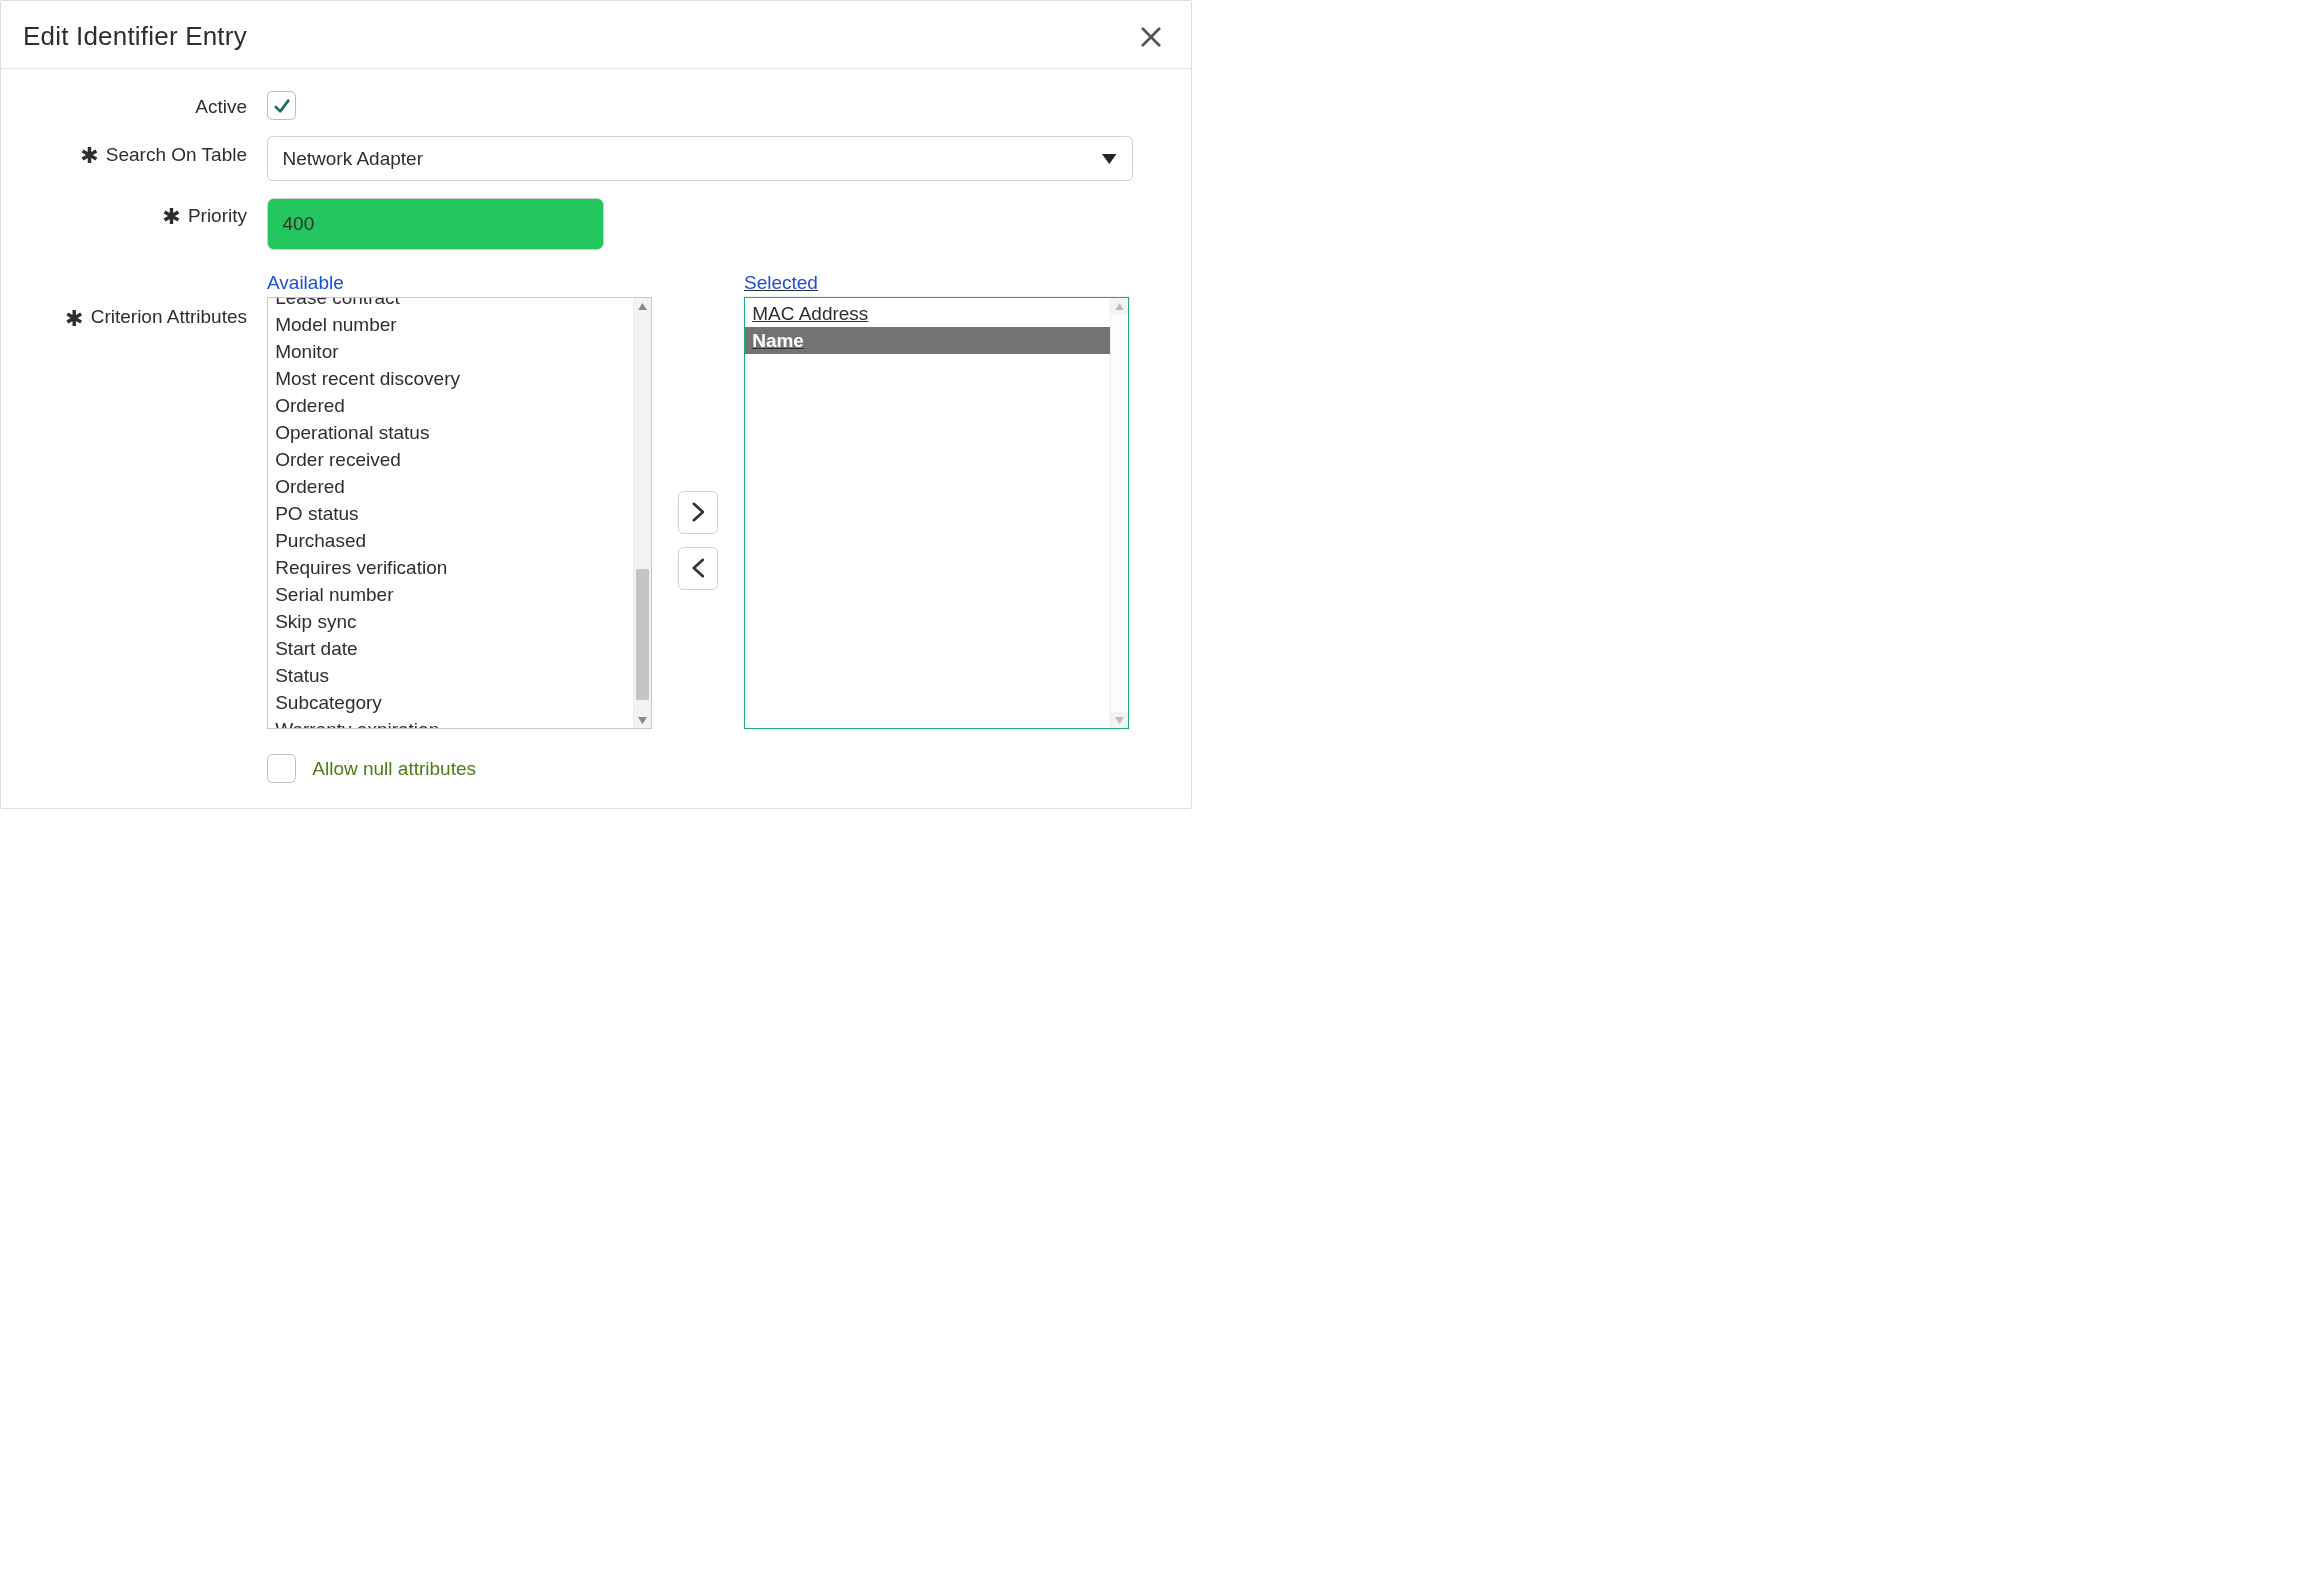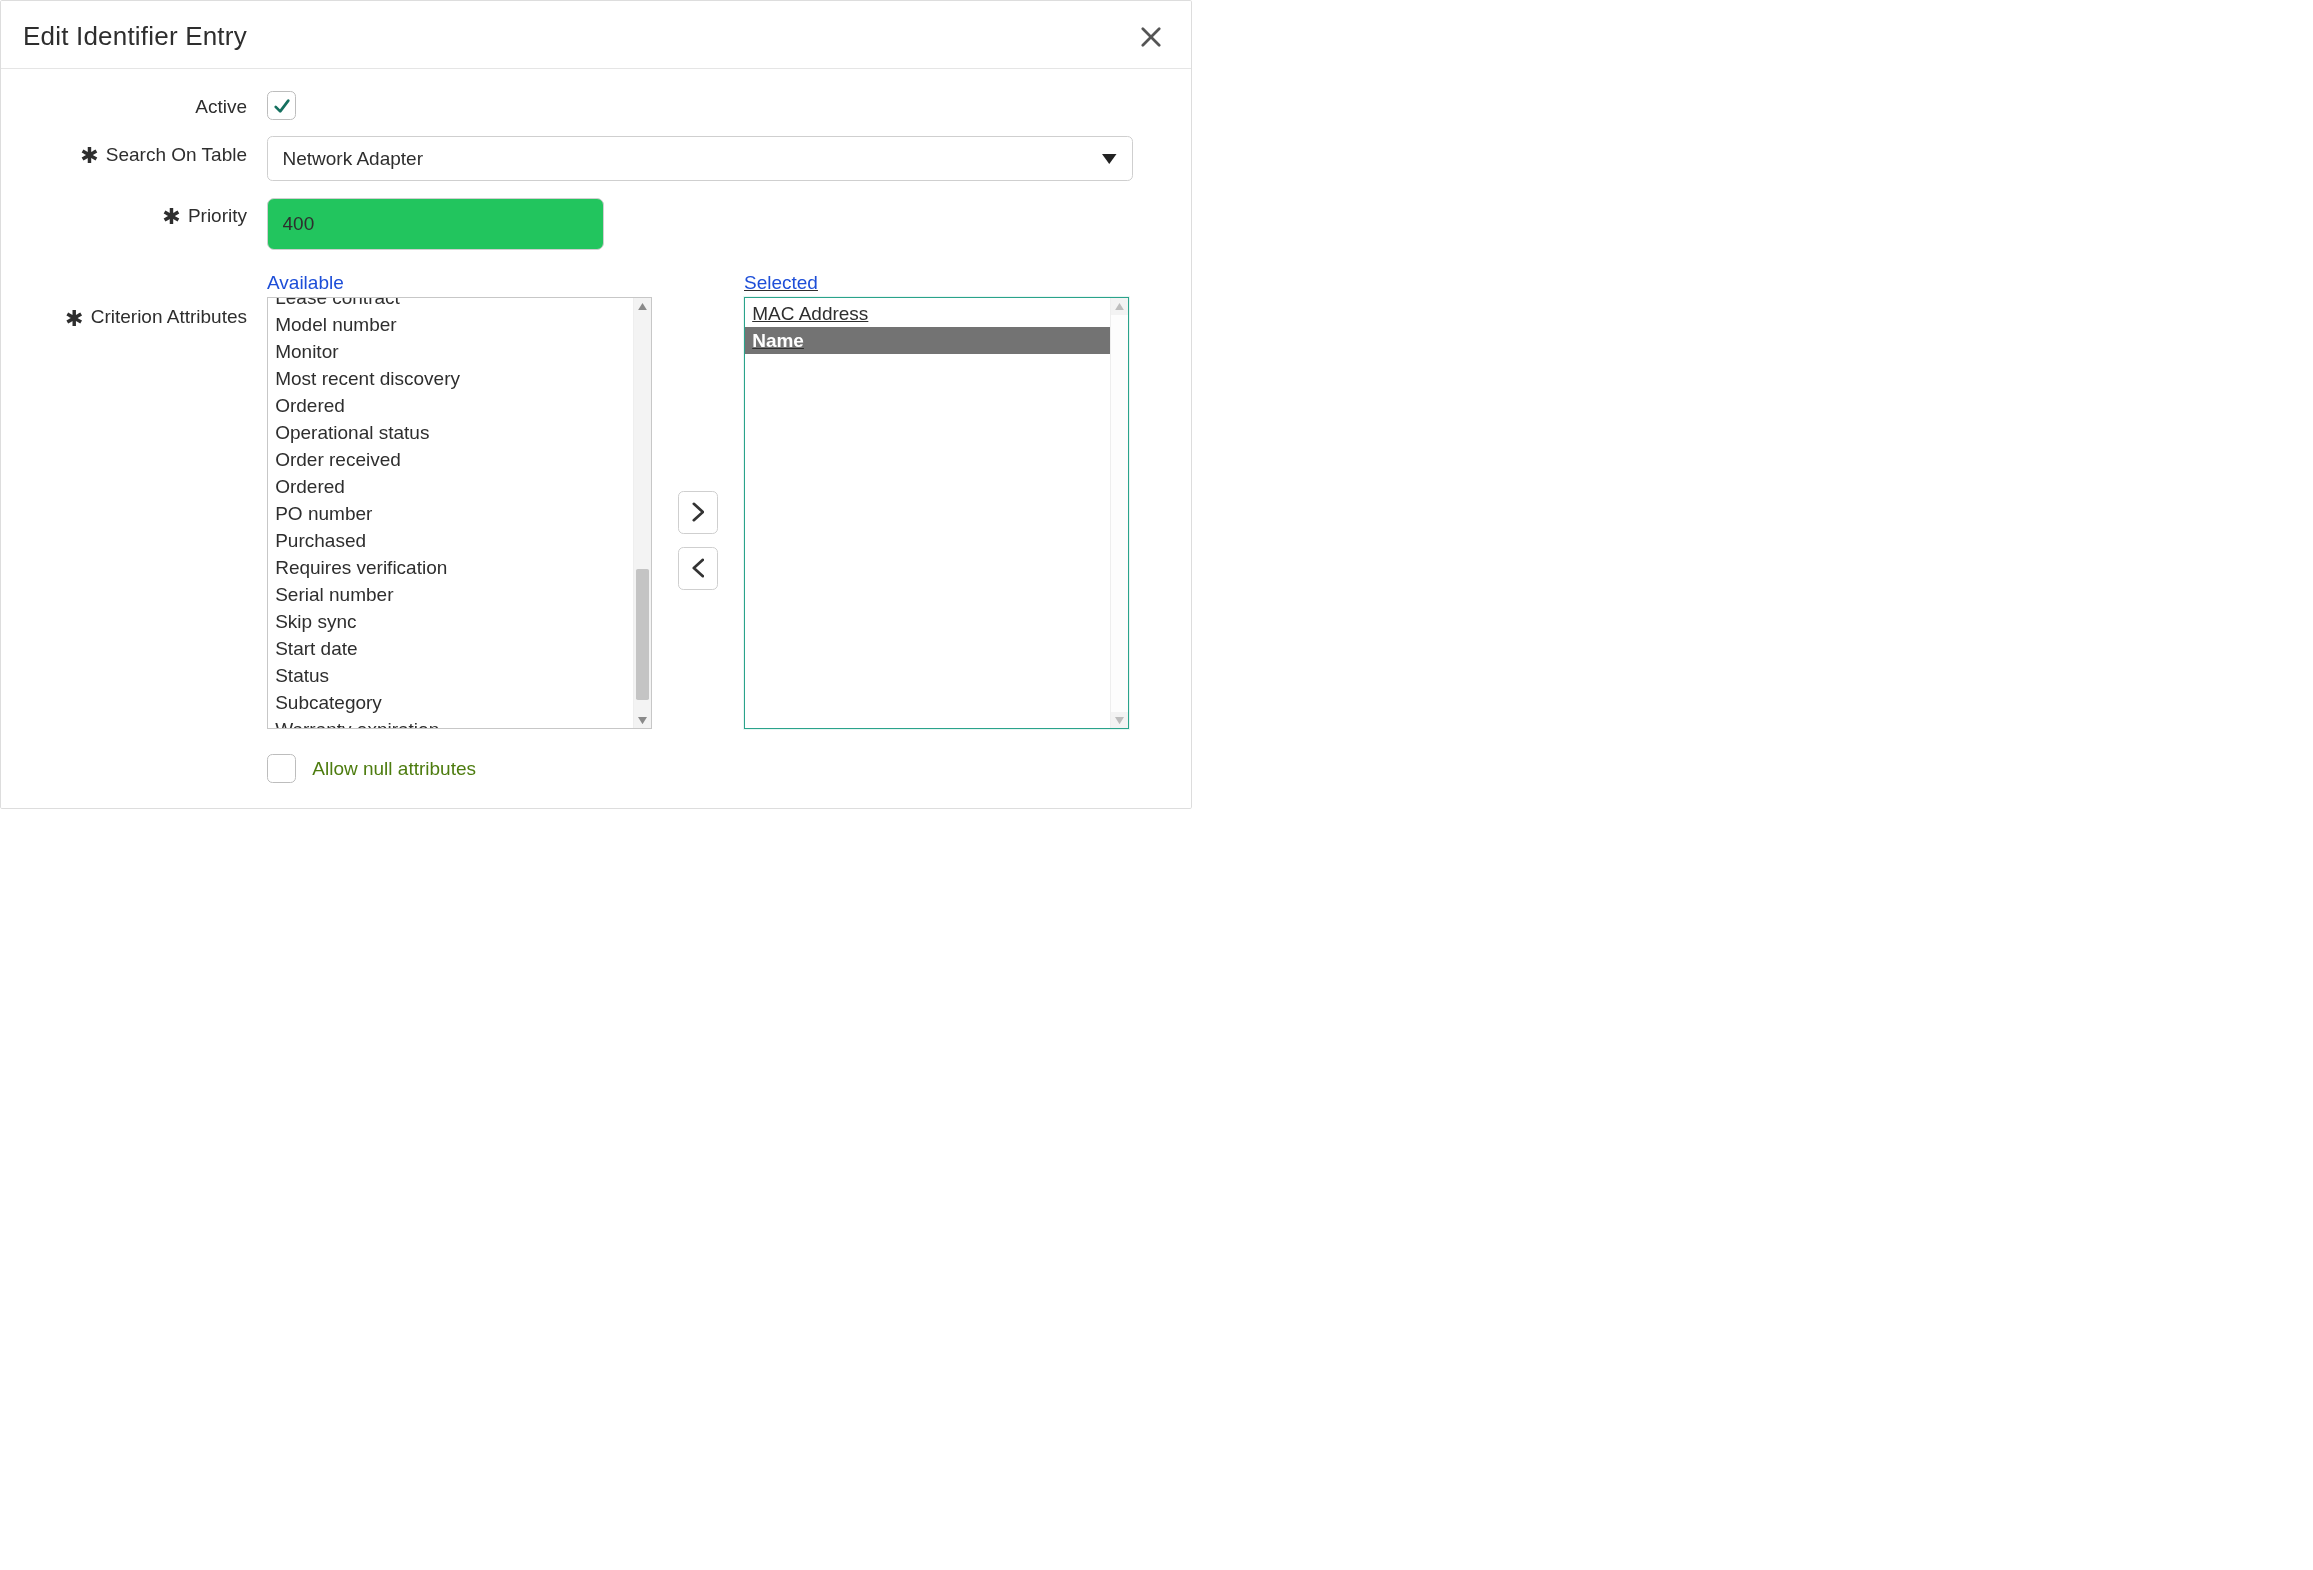--- a/index.html
+++ b/index.html
@@ -370,21 +370,21 @@
             <div class="list-inner avail-inner">
               <div class="avail-clip" id="avail-list">
                   <div class="list-item">Lease contract</div>
                   <div class="list-item">Model number</div>
                   <div class="list-item">Monitor</div>
                   <div class="list-item">Most recent discovery</div>
                   <div class="list-item">Ordered</div>
                   <div class="list-item">Operational status</div>
                   <div class="list-item">Order received</div>
                   <div class="list-item">Ordered</div>
-                  <div class="list-item">PO number</div>
+                  <div class="list-item">PO status</div>
                   <div class="list-item">Purchased</div>
                   <div class="list-item">Requires verification</div>
                   <div class="list-item">Serial number</div>
                   <div class="list-item">Skip sync</div>
                   <div class="list-item">Start date</div>
                   <div class="list-item">Status</div>
                   <div class="list-item">Subcategory</div>
                   <div class="list-item">Warranty expiration</div>
                 </div>
             </div>

